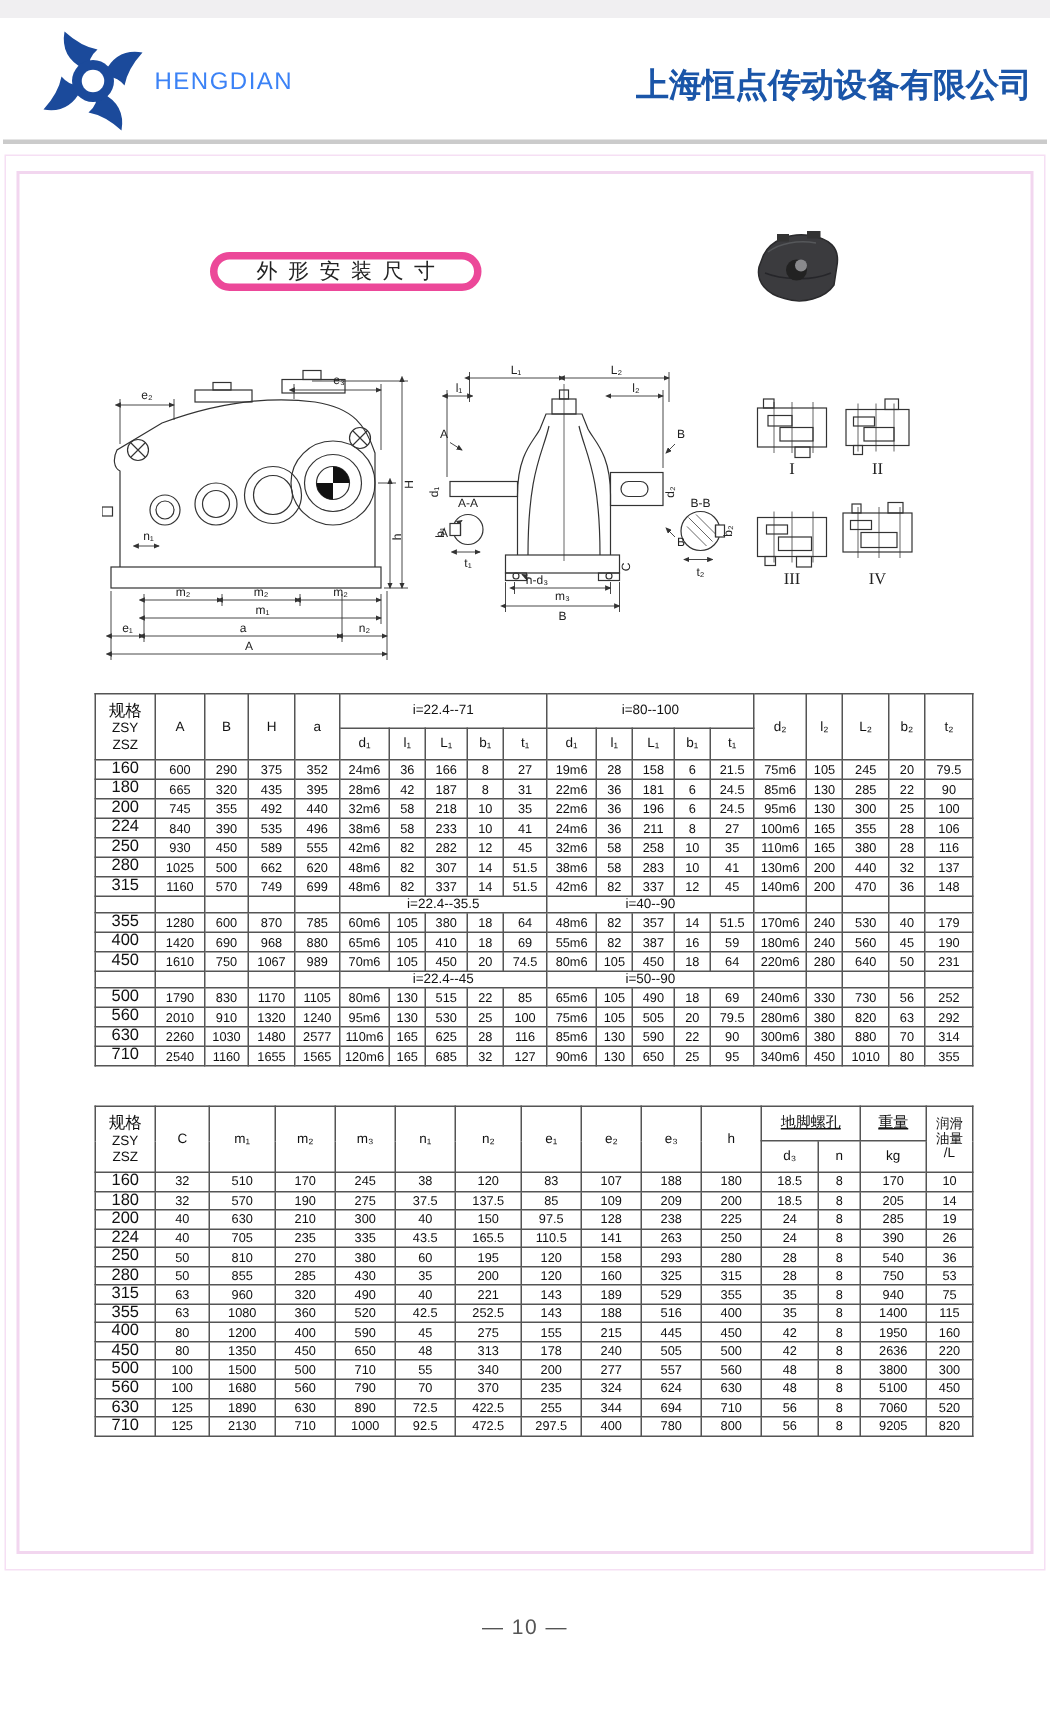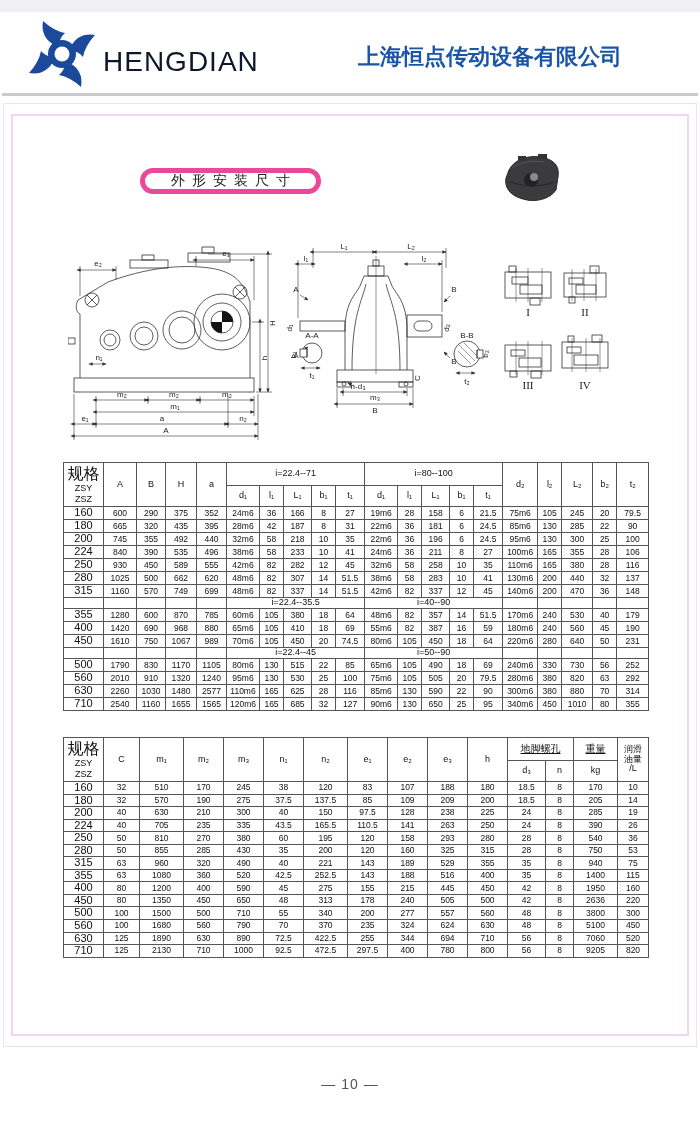--- a/index.html
+++ b/index.html
@@ -3,42 +3,42 @@
 <meta charset="utf-8">
 <style>
   * { margin:0; padding:0; box-sizing:border-box; }
   html,body { background:#fff; }
   body {
     width:700px; height:1141px; position:relative; overflow:hidden;
     font-family:"Liberation Sans","DejaVu Sans",sans-serif; color:#111;
   }
   .top-strip { position:absolute; left:0; top:0; width:700px; height:12px; background:#f0eff1; }
   .logo { position:absolute; left:28px; top:20px; }
-  .brand { position:absolute; left:103px; top:46px; font-size:28px; color:#0f172a; letter-spacing:1px; }
-  .company { position:absolute; right:12px; top:42px; width:330px; text-align:left;
+  .brand { position:absolute; left:103px; top:46px; font-size:16px; color:#3b82f6; letter-spacing:1px; }
+  .company { position:absolute; right:12px; top:42px; width:330px; text-align:right;
              font-size:22px; font-weight:bold; color:#1a55a8; font-family:"Liberation Serif","DejaVu Serif",serif; }
   .divider { position:absolute; left:2px; top:93px; width:696px; height:3px; background:#cbcbcb; }
   .outer-frame { position:absolute; left:3px; top:103px; width:694px; height:944px; border:1px solid #f6dff4; }
   .inner-frame { position:absolute; left:11px; top:114px; width:678px; height:922px; border:2px solid #f2d6ef; }
   .page-title {
     position:absolute; left:140px; top:168px; width:181px; height:26px;
     border:5px solid #ec4899; border-radius:13px; display:flex; align-items:center; justify-content:center;
     font-size:14px; letter-spacing:7px; color:#222; padding-left:7px;
   }
   .product-photo { position:absolute; left:500px; top:152px; }
   .drawing { position:absolute; left:68px; top:240px; }
   .drawing text { font-size:8px; fill:#222; font-family:"Liberation Sans","DejaVu Sans",sans-serif; }
   .drawing text.rom { font-size:11px; font-family:"Liberation Serif","DejaVu Serif",serif; }
   .dimtable { border-collapse:collapse; table-layout:fixed; width:585px; font-size:8.5px; color:#111; }
   .dimtable td, .dimtable th { border:1px solid #555; text-align:center; vertical-align:middle;
     padding:0; font-weight:normal; height:13px; line-height:1.05; overflow:hidden; white-space:nowrap; }
   .dimtable thead th { font-size:9px; }
   .dimtable th.cjk { font-size:10px;text-decoration:underline; }
   .dimtable th.spec-h { font-size:9px; line-height:1.15; }
-  .dimtable th.spec-h .big { font-size:16px; }
+  .dimtable th.spec-h .big { font-size:11px; }
   .dimtable td.spec { font-size:11px; }
   .dimtable tr.subhead td { height:11px; font-size:9px;margin-top:21px; }
   .t1 { position:absolute; left:63px; top:462px; }
   .t2 { position:absolute; left:63px; top:737px; }
   .t2.dimtable td { height:12.5px; }
   .oil-h { font-size:9px; line-height:1.1;margin-top:8px; }
   .page-number { position:absolute; left:0; top:1076px; width:700px; text-align:center;
     font-size:14px; color:#555; letter-spacing:1px; }
 </style>
 </head>

